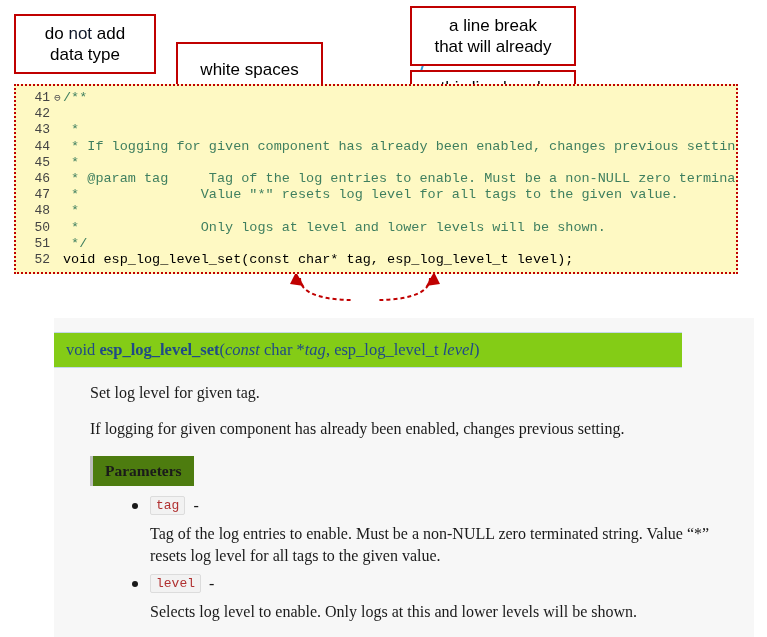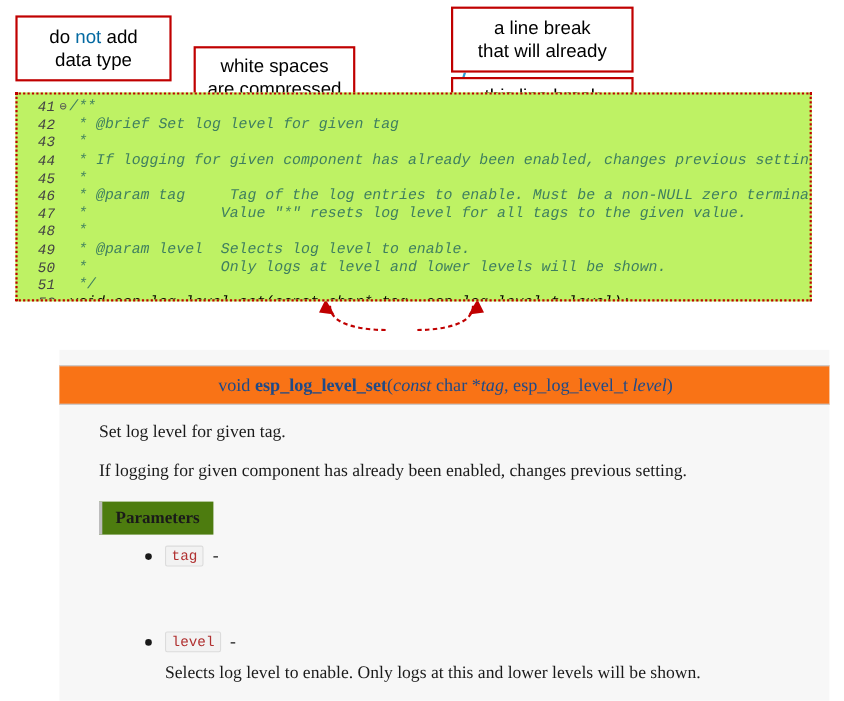--- a/index.html
+++ b/index.html
@@ -24,21 +24,21 @@
     font-family: "Liberation Sans", sans-serif;
     font-size: 17px;
     line-height: 1.25;
     text-align: center;
     display: flex;
     align-items: center;
     justify-content: center;
     box-sizing: border-box;
     padding: 4px 6px;
   }
-  .callout .red { color: #0369a1; }
+  .callout .red { color: #0f172a; }
 
   #callout-no-datatype { left: 14px;  top: 14px;  width: 142px; height: 60px; }
   #callout-whitespace  { left: 176px; top: 42px;  width: 147px; height: 56px; }
   #callout-linebreak-render     { left: 410px; top: 6px;  width: 166px; height: 60px; }
   #callout-linebreak-not-render { left: 410px; top: 70px; width: 166px; height: 56px; }
 
   
   .connector {
     position: absolute;
     left: 0; top: 0;
@@ -47,25 +47,24 @@
   }
 
   
   #code-block {
     position: absolute;
     left: 14px;
     top: 84px;
     width: 724px;
     height: 190px;
     border: 2px dotted #C00000;
-    background: #bef264;
+    background: #fef9c3;
     box-sizing: border-box;
     padding: 4px 2px 2px 2px;
     overflow: hidden;
-    font-style: italic;
   }
   .code-line {
     display: flex;
     align-items: flex-start;
     font-family: "Liberation Mono", monospace;
     font-size: 13.5px;
     line-height: 16.2px;
     white-space: pre;
   }
   .gutter {
@@ -99,30 +98,29 @@
     top: 318px;
     width: 700px;
     height: 319px;
     background: #f7f7f7;
     box-sizing: border-box;
   }
   #doc-signature {
     position: absolute;
     left: 0px;
     top: 14px;
-    width: 700px;
+    width: 628px;
     padding: 7px 10px 7px 12px;
     box-sizing: border-box;
-    background: #f97316;
+    background: #84cc16;
     border-top: 1px solid #c4d8e8;
     border-bottom: 1px solid #c4d8e8;
     font-family: "Liberation Serif", serif;
     font-size: 16.5px;
     color: #204a87;
-    text-align: center;
   }
   #doc-signature .sig-name { font-weight: bold; }
   #doc-signature .sig-kw { font-style: italic; }
   #doc-signature .sig-param { font-style: italic; }
 
   .doc-para {
     position: absolute;
     left: 36px;
     font-family: "Liberation Serif", serif;
     font-size: 16px;
@@ -211,48 +209,46 @@
 <div class="callout" id="callout-no-datatype">
   <div>
     <span>do </span><span class="red">not</span><span> add</span><br>
     <span>data type</span>
   </div>
 </div>
 
 <div class="callout" id="callout-whitespace">
   <div>
     <span>white spaces</span><br>
-    <span>are  compressed</span>
   </div>
 </div>
 
 <div class="callout" id="callout-linebreak-render">
   <div>
     <span>a line break</span><br>
     <span>that will already</span>
   </div>
 </div>
 
 <div class="callout" id="callout-linebreak-not-render">
   <div>
     <span>this line break</span><br>
     <span>will </span><span class="red">not</span><span> render</span>
   </div>
 </div>
 
 <div id="code-block">
   <div class="code-line"><span class="gutter">41</span><span class="fold">⊖</span><span class="code-text">/**</span></div>
-  <div class="code-line"><span class="gutter">42</span><span class="fold"></span><span class="code-text"> * @brief Set log level for given tag</span></div>
+  <div class="code-line"><span class="gutter">42</span><span class="fold"></span></div>
   <div class="code-line"><span class="gutter">43</span><span class="fold"></span><span class="code-text"> *</span></div>
   <div class="code-line"><span class="gutter">44</span><span class="fold"></span><span class="code-text"> * If logging for given component has already been enabled, changes previous setting.</span></div>
   <div class="code-line"><span class="gutter">45</span><span class="fold"></span><span class="code-text"> *</span></div>
   <div class="code-line"><span class="gutter">46</span><span class="fold"></span><span class="code-text"> * @param tag     Tag of the log entries to enable. Must be a non-NULL zero terminated string.</span></div>
   <div class="code-line"><span class="gutter">47</span><span class="fold"></span><span class="code-text"> *               Value "*" resets log level for all tags to the given value.</span></div>
   <div class="code-line"><span class="gutter">48</span><span class="fold"></span><span class="code-text"> *</span></div>
-  <div class="code-line"><span class="gutter">49</span><span class="fold"></span><span class="code-text"> * @param level  Selects log level to enable.</span></div>
   <div class="code-line"><span class="gutter">50</span><span class="fold"></span><span class="code-text"> *               Only logs at level and lower levels will be shown.</span></div>
   <div class="code-line"><span class="gutter">51</span><span class="fold"></span><span class="code-text"> */</span></div>
   <div class="code-line"><span class="gutter">52</span><span class="fold"></span><span class="code-text code-c">void esp_log_level_set(const char* tag, esp_log_level_t level);</span></div>
 </div>
 
 <div id="doc-panel">
 
   <div id="doc-signature">
     <span>void </span><span class="sig-name">esp_log_level_set</span><span>(</span><span class="sig-kw">const</span><span>  char *</span><span class="sig-param">tag</span><span>, </span><span>esp_log_level_t </span><span class="sig-param">level</span><span>)</span>
   </div>
@@ -261,20 +257,21 @@
   <div class="doc-para" id="doc-p2">If logging for given component has already been enabled, changes previous setting.</div>
 
   <div id="params-header">Parameters</div>
 
   <div class="param-item" id="param-tag">
     <div class="param-bullet-row">
       <span class="bullet"></span>
       <span class="param-code">tag</span>
       <span class="param-dash">-</span>
     </div>
+    <div class="param-desc">Tag of the log entries to enable. Must be a non-NULL zero terminated string. Value “*” resets log level for all tags to the given value.</div>
   </div>
 
   <div class="param-item" id="param-level">
     <div class="param-bullet-row">
       <span class="bullet"></span>
       <span class="param-code">level</span>
       <span class="param-dash">-</span>
     </div>
     <div class="param-desc">Selects log level to enable. Only logs at this and lower levels will be shown.</div>
   </div>

